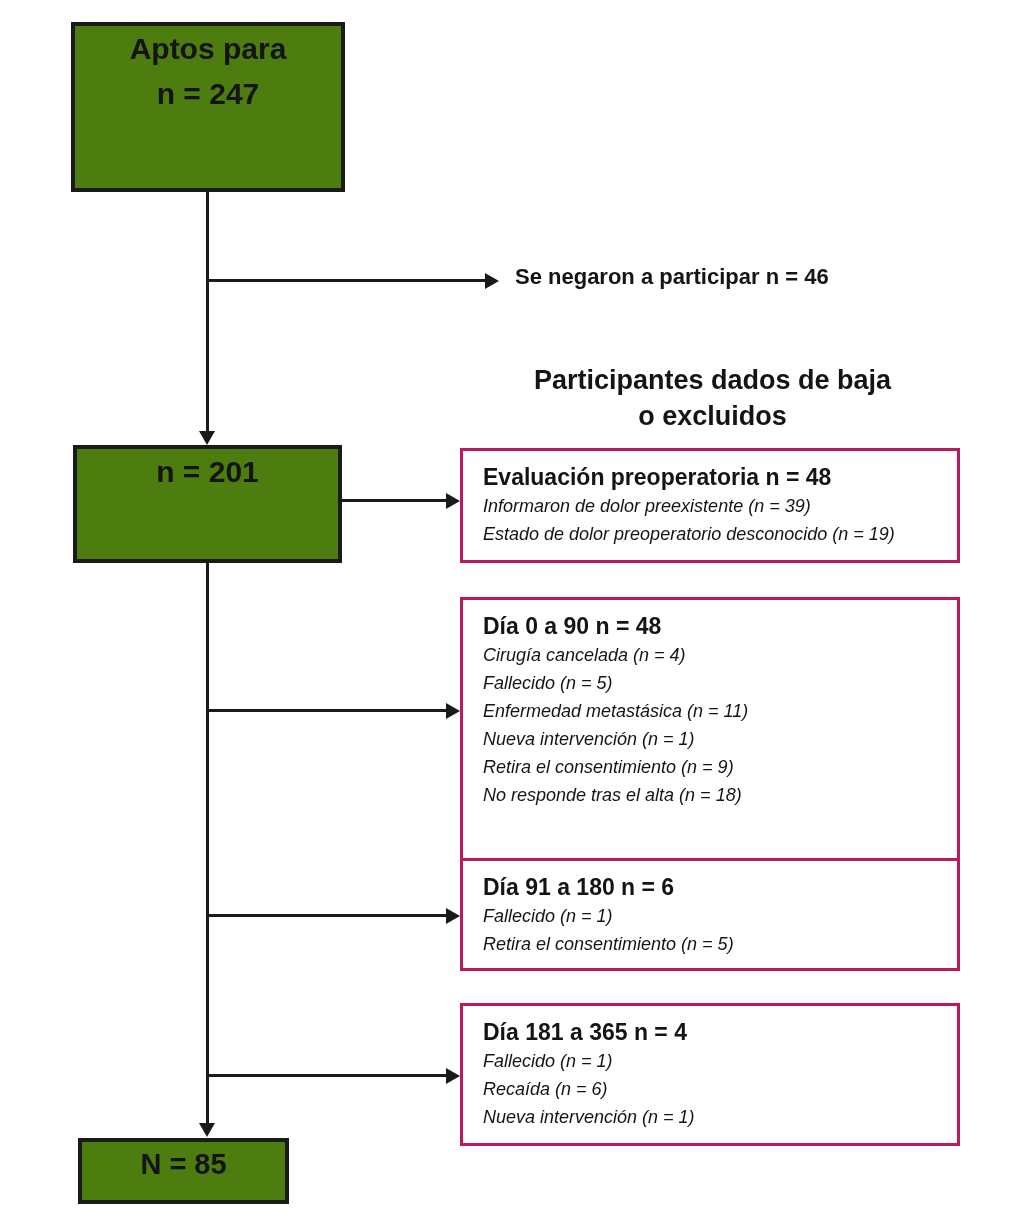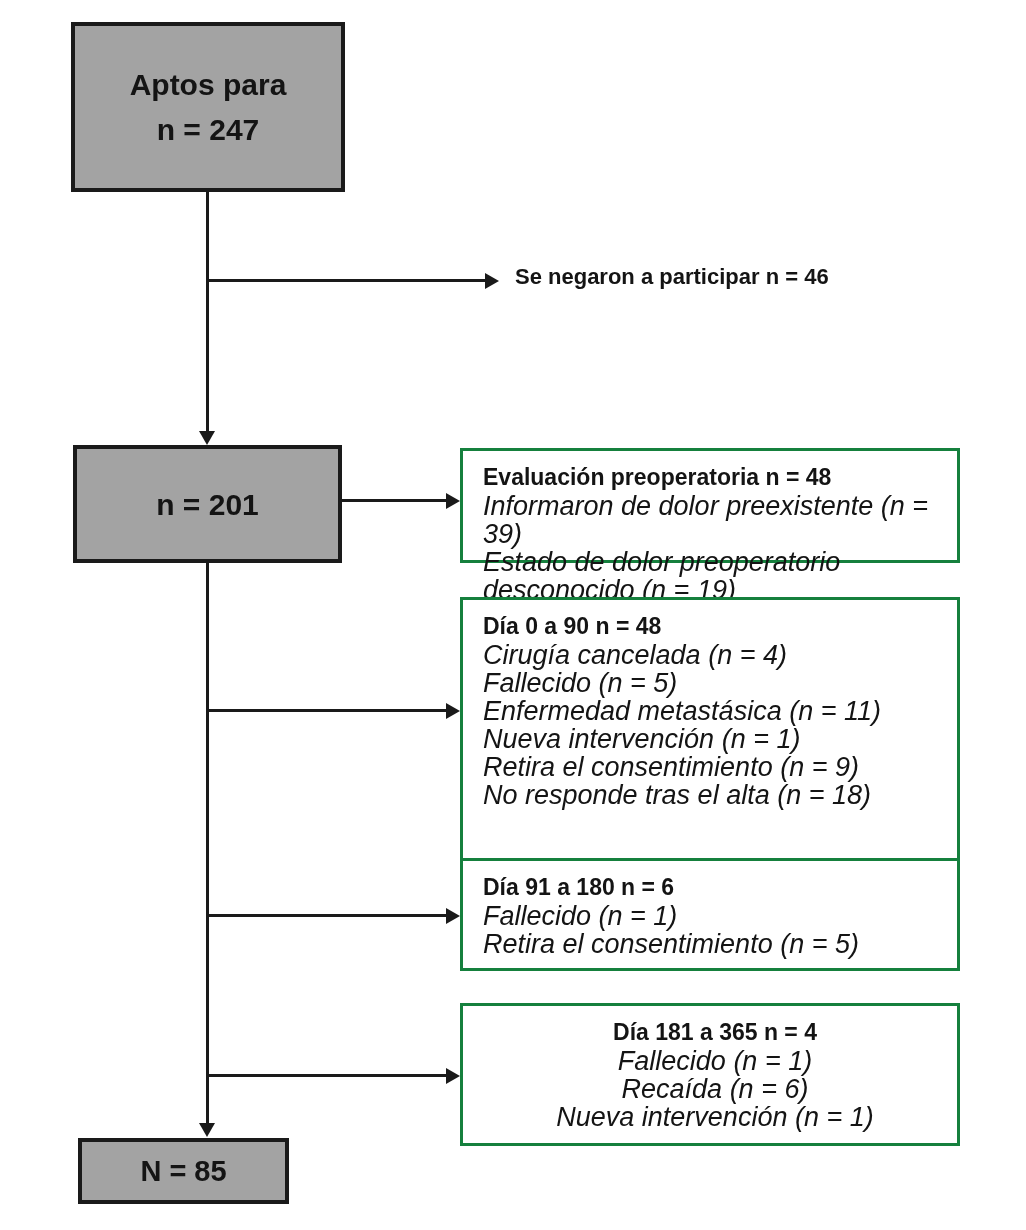--- a/index.html
+++ b/index.html
@@ -13,60 +13,60 @@
     width: 1026px;
     height: 1230px;
     background: #ffffff;
     overflow: hidden;
   }
 
   
   .flow-box {
     position: absolute;
     border: 4px solid #1a1a1a;
-    background: #a3a3a3;
+    background: #4d7c0f;
     display: flex;
     flex-direction: column;
     align-items: center;
-    justify-content: center;
+    justify-content: flex-start;
     text-align: center;
     font-weight: bold;
     font-size: 30px;
     line-height: 45px;
     color: #141414;
   }
   .box-top        { left: 71px;  top: 22px;   width: 274px; height: 170px; }
   .box-mid        { left: 73px;  top: 445px;  width: 269px; height: 118px; }
   .box-final      { left: 78px;  top: 1138px; width: 211px; height: 66px; font-size: 29px; }
 
   
   .excl-box {
     position: absolute;
     left: 460px;
     width: 500px;
-    border: 3px solid #15803d;
+    border: 3px solid #be185d;
     background: #ffffff;
     padding: 12px 10px 0 20px;
   }
   .excl-title {
     font-weight: bold;
     font-size: 23px;
     line-height: 29px;
     color: #141414;
   }
   .excl-item {
     font-style: italic;
-    font-size: 27px;
+    font-size: 18px;
     line-height: 28px;
     color: #141414;
   }
   .excl-1 { top: 448px;  height: 115px; }
   .excl-2 { top: 597px;  height: 278px; }
   .excl-3 { top: 858px;  height: 113px; }
-  .excl-4 { top: 1003px; height: 143px; text-align: center; }
+  .excl-4 { top: 1003px; height: 143px; }
 
   
   .refused-label {
     position: absolute;
     left: 515px;
     top: 264px;
     font-weight: bold;
     font-size: 22px;
     white-space: nowrap;
     color: #141414;
@@ -108,20 +108,24 @@
 
 <div class="canvas">
 
   <div class="flow-box box-top">
     <div>Aptos para</div>
     <div>n = 247</div>
   </div>
 
   <div class="refused-label">Se negaron a participar n = 46</div>
 
+  <div class="withdrawn-header">
+    <div>Participantes dados de baja</div>
+    <div>o excluidos</div>
+  </div>
 
   <div class="flow-box box-mid">
     <div>n = 201</div>
   </div>
 
   <div class="flow-box box-final">
     <div>N = 85</div>
   </div>
 
   <div class="excl-box excl-1">

